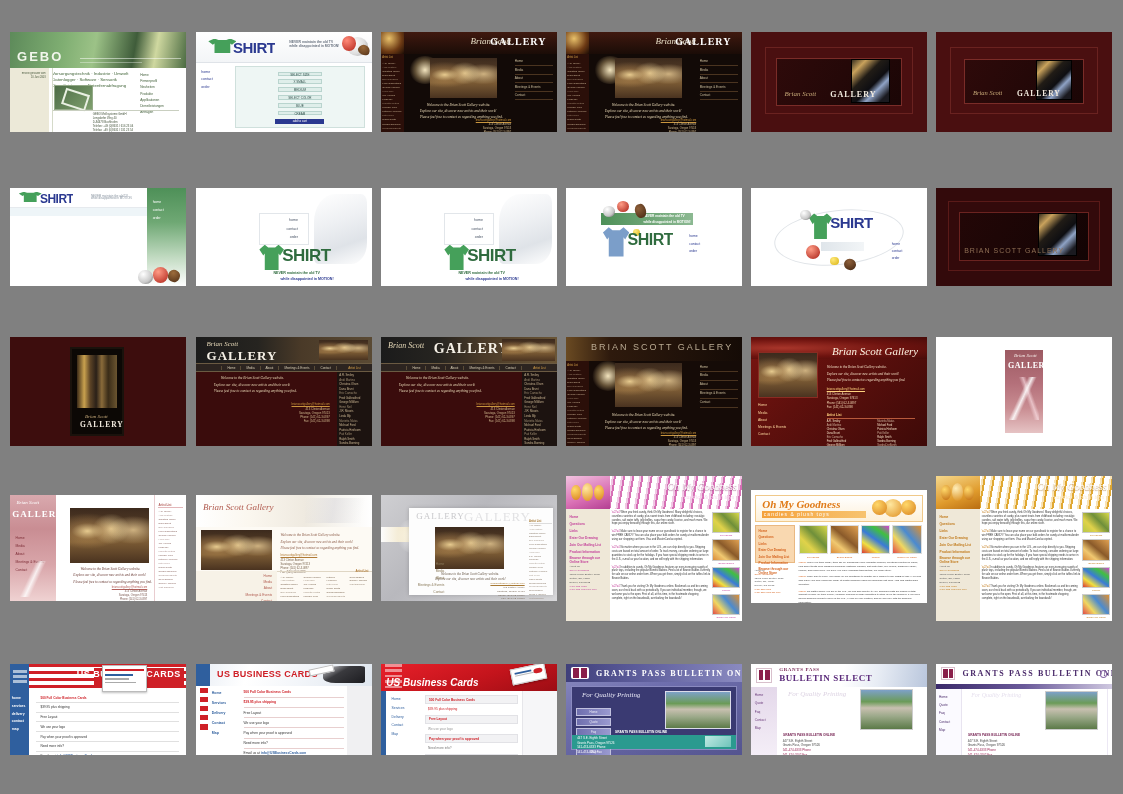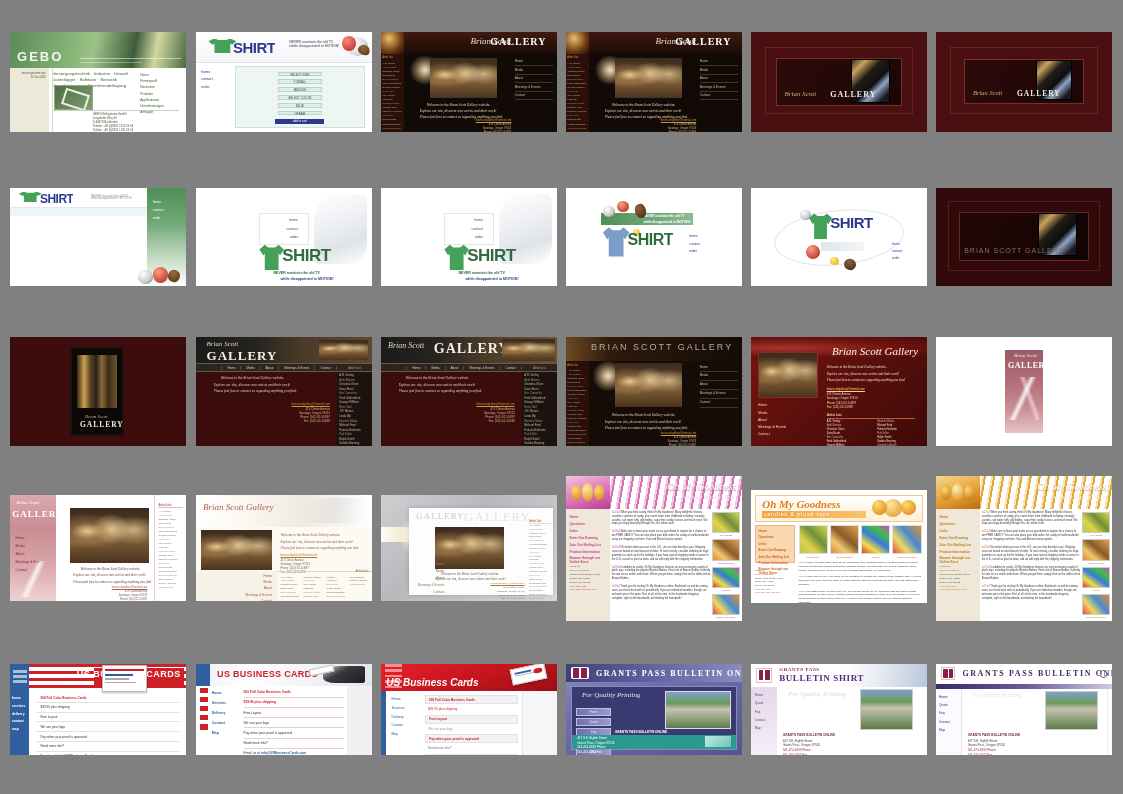--- a/index.html
+++ b/index.html
@@ -1019,21 +1019,21 @@
 </div>
 
 <div class="cell" style="left:751px;top:664px;width:176px;height:91px;">
   <div class="thumb" style="left:0;top:0;width:176px;height:91px;background:#fff;">
     <div style="position:absolute;left:0;top:0;right:0;height:25%;background:linear-gradient(100deg,#ffffff 0%,#ffffff 52%,#e7ecf4 72%,#b9c6dc 100%);">
       <div style="position:absolute;left:3%;top:16%;width:9%;height:66%;background:#ffffff;border:1px solid #d8c0cc;">
         <div style="position:absolute;left:10%;top:12%;width:34%;height:76%;background:#8a1f4a;"></div>
         <div style="position:absolute;right:10%;top:12%;width:34%;height:76%;background:#8a1f4a;"></div>
       </div>
       <div class="txt" style="left:16%;top:14%;font-size:5px;font-weight:bold;color:#7a2a58;letter-spacing:.6px;font-family:'Liberation Serif',serif;">GRANTS PASS</div>
-      <div class="txt" style="left:16%;top:40%;font-size:9px;font-weight:bold;color:#5a2a7a;letter-spacing:.6px;font-family:'Liberation Serif',serif;">BULLETIN SHIRT</div>
+      <div class="txt" style="left:16%;top:40%;font-size:9px;font-weight:bold;color:#5a2a7a;letter-spacing:.6px;font-family:'Liberation Serif',serif;">BULLETIN SELECT</div>
     </div>
     <div style="position:absolute;left:0;top:25%;width:15%;bottom:0;background:linear-gradient(180deg,#e4d8ea,#f4eef7);">
       <div style="position:absolute;left:14%;top:6%;right:6%;font-size:3.2px;color:#6a3a7a;line-height:2.6;">
         <div>Home</div>
         <div>Quote</div>
         <div>Faq</div>
         <div>Contact</div>
         <div>Map</div>
       </div>
     </div>

